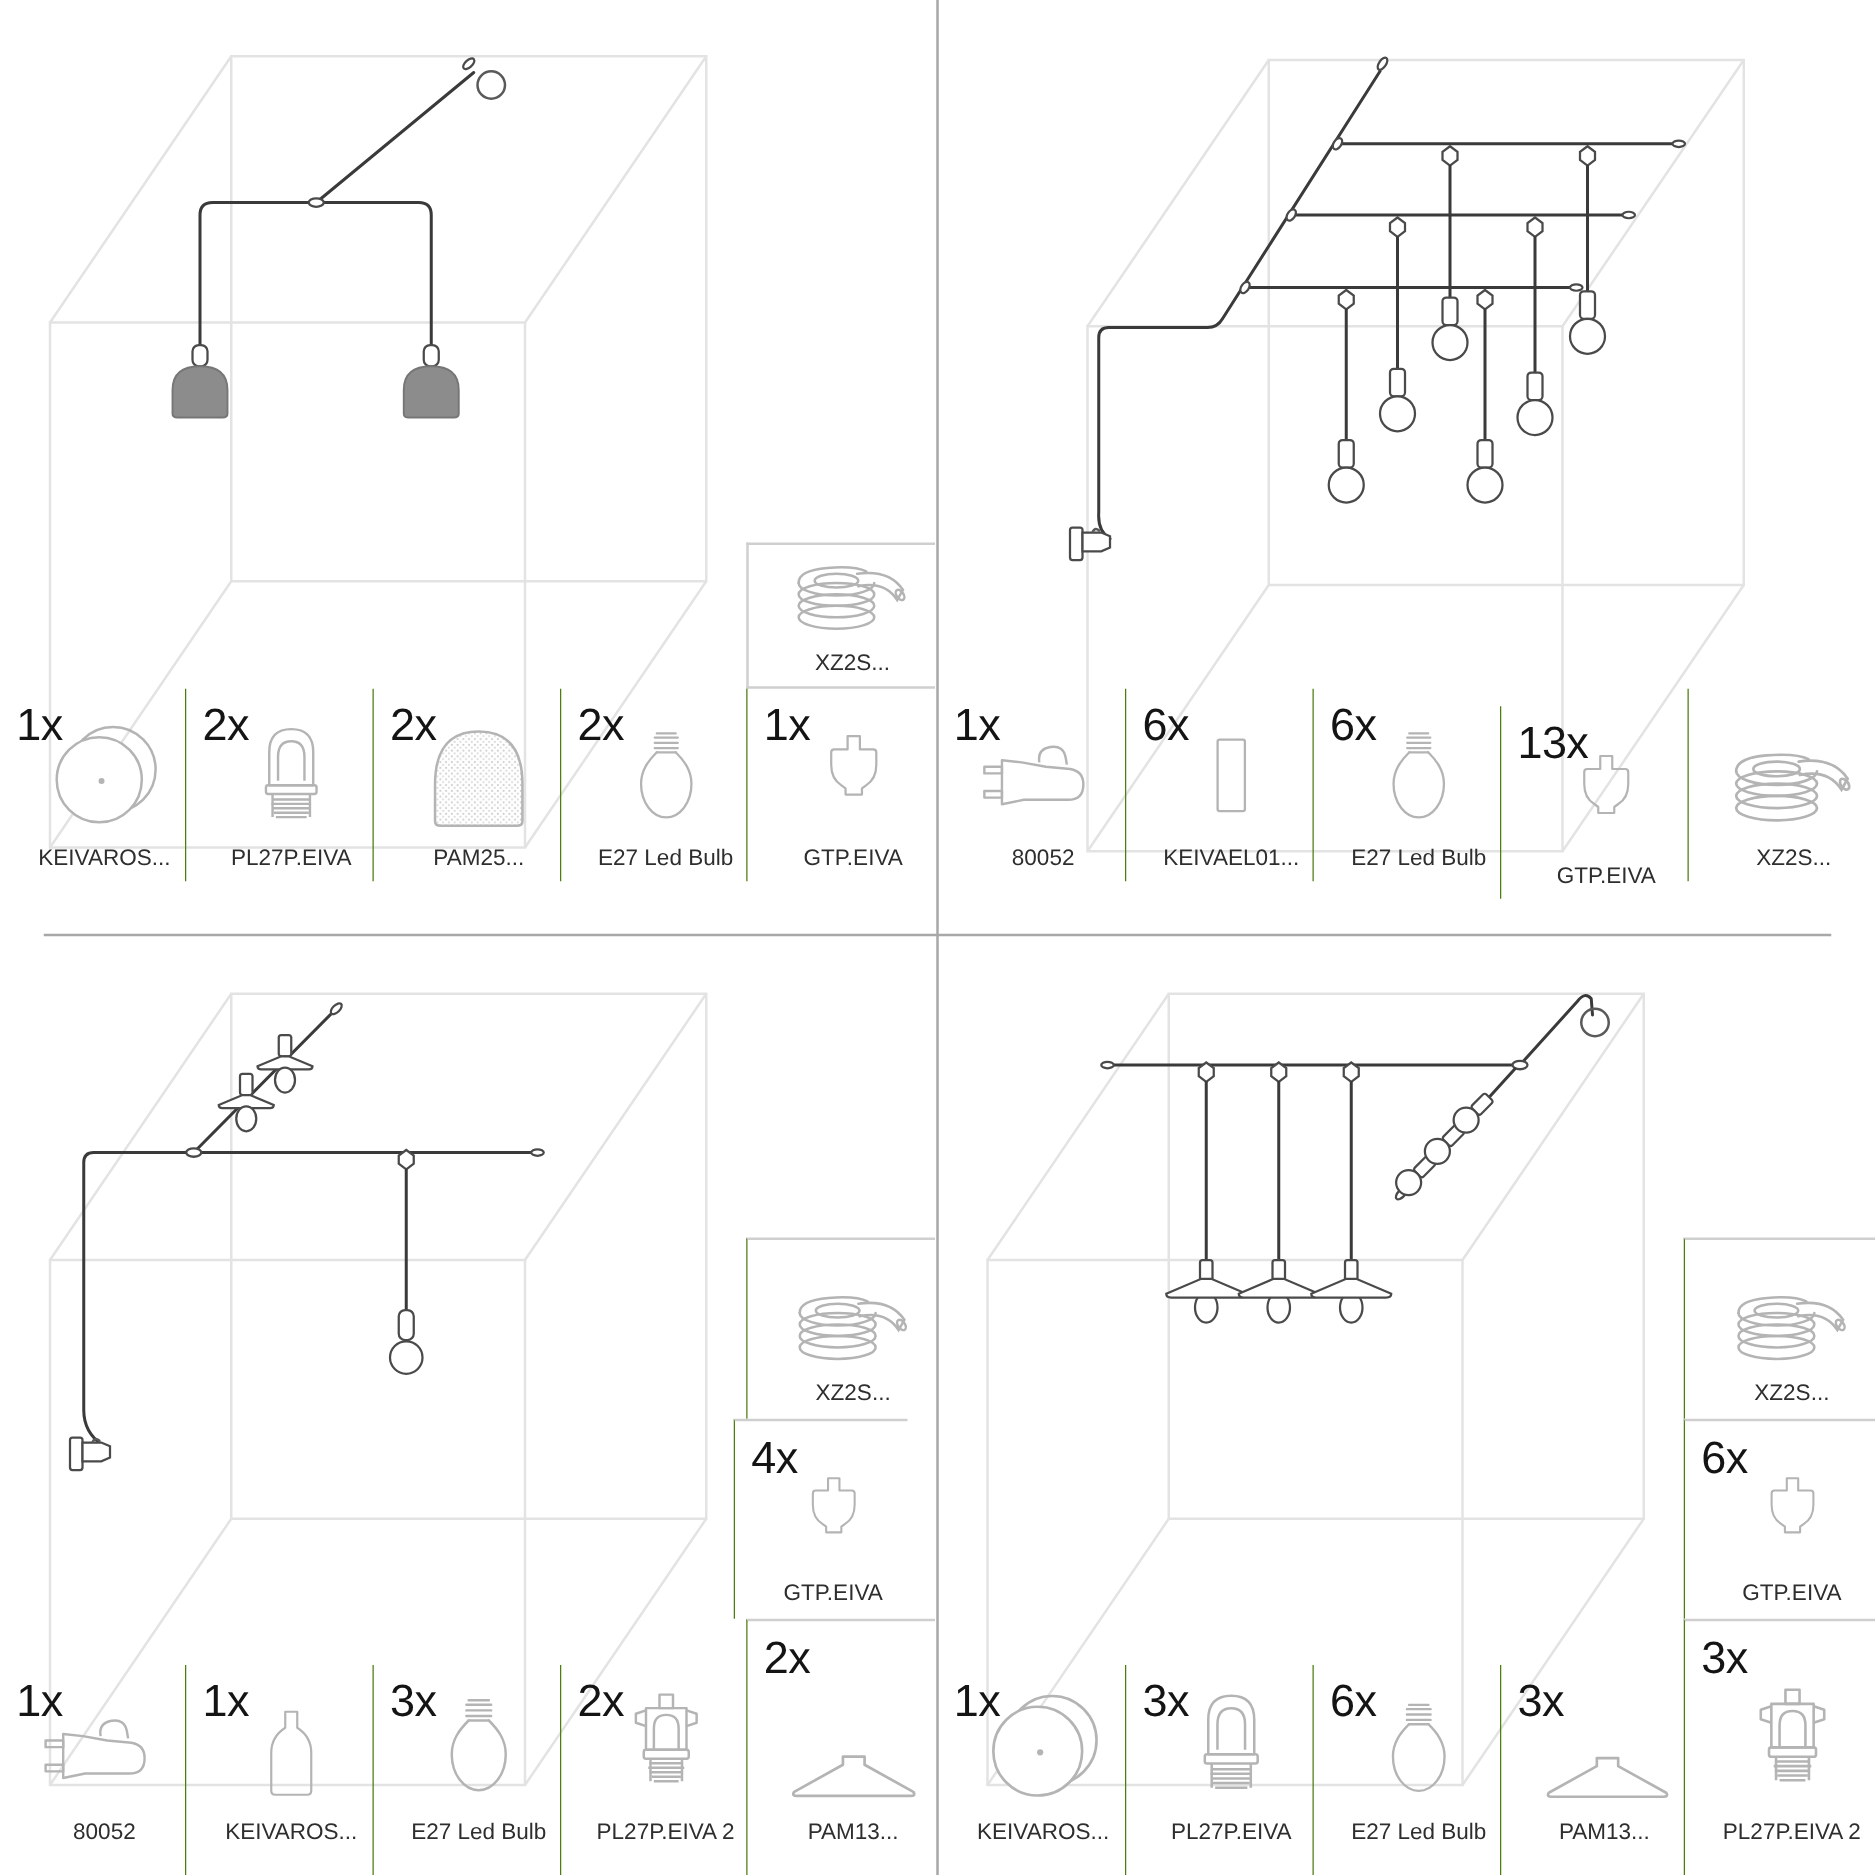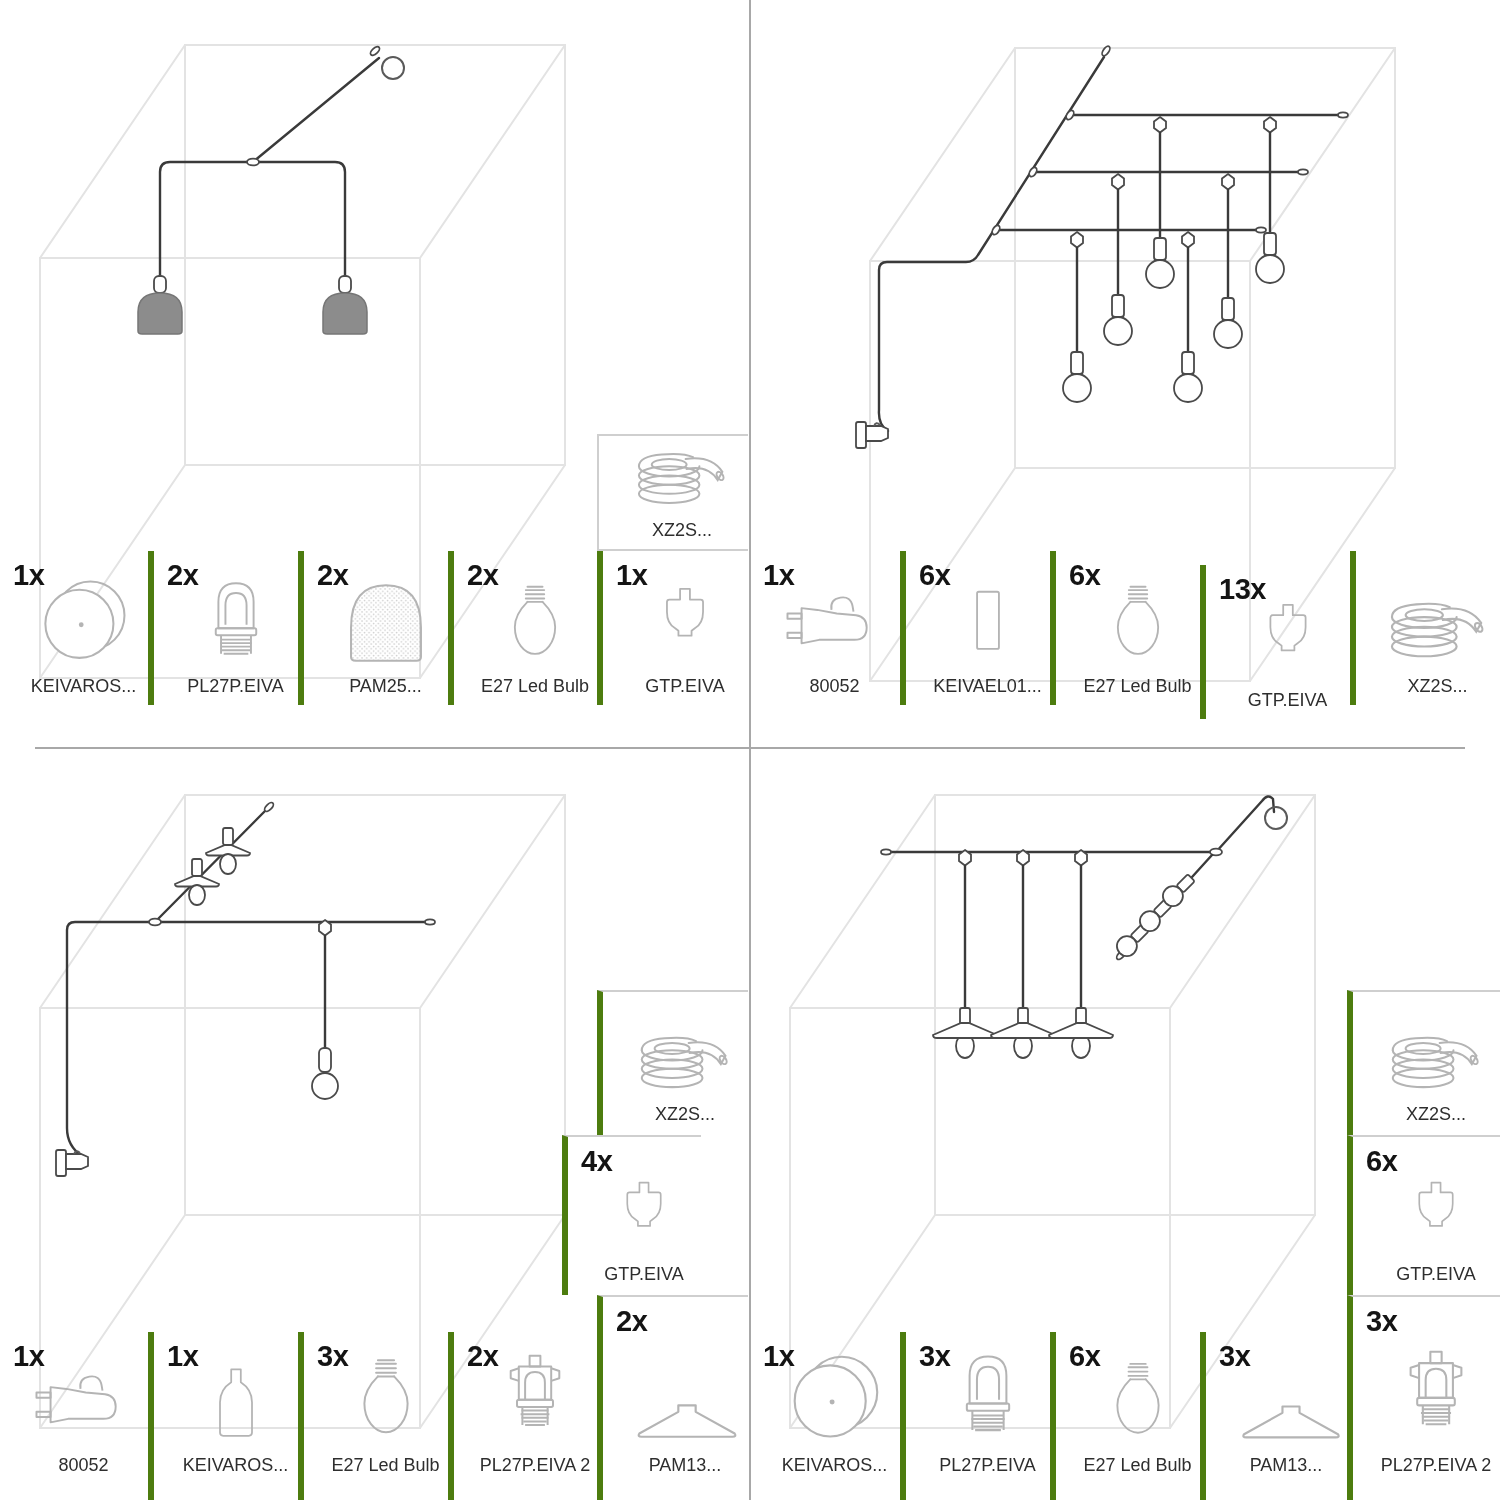--- a/index.html
+++ b/index.html
@@ -1,24 +1,24 @@
 <!DOCTYPE html>
 <html><head>
 <meta charset="utf-8">
 <style>
   html,body{margin:0;padding:0;background:#ffffff;font-family:"Liberation Sans", sans-serif;}
   .canvas{position:relative;width:1500px;height:1500px;background:#ffffff;overflow:hidden;}
   .diagram{position:absolute;}
   .divider-h{position:absolute;left:35px;top:747px;width:1430px;height:2px;background:#a8a8a8;}
   .divider-v{position:absolute;left:749px;top:0px;width:2px;height:1500px;background:#a8a8a8;}
   .cell{position:absolute;box-sizing:border-box;display:flex;flex-direction:column;align-items:center;justify-content:flex-end;padding-bottom:8px;background:transparent;padding-left:19px;}
-  .cell .qty{position:absolute;top:8px;left:13px;font-weight:bold;font-size:29px;color:#141414;letter-spacing:-0.5px;}
+  .cell .qty{position:absolute;top:8px;left:13px;font-weight:normal;font-size:36px;color:#141414;letter-spacing:-0.5px;}
   .cell .ic{margin:0 auto 8px auto;display:block;}
   .cell .code{font-size:18px;color:#2e2e2e;white-space:nowrap;text-align:center;}
-  .bl{border-left:6px solid #4d7c0f;}
+  .bl{border-left:1px solid #4d7c0f;}
   .bt{border-top:2px solid #cfcfcf;}
   .pb24{padding-bottom:24px;}
   .pb10{padding-bottom:10px;}
   svg .cable{stroke:#3a3a3a;stroke-width:2.4;fill:none;stroke-linecap:round;stroke-linejoin:round;}
   svg .cube{stroke:#e3e3e3;stroke-width:2;fill:none;}
   svg .fix{stroke:#4a4a4a;stroke-width:1.8;fill:#ffffff;}
   svg .shade{fill:#8c8c8c;stroke:#767676;stroke-width:1.5;}
   svg .hookc{stroke:#5a5a5a;stroke-width:2;fill:none;}
 </style>
 </head>
@@ -378,21 +378,21 @@
       </svg>
     <div class="code">PL27P.EIVA 2</div>
   </div>
 
   <div class="cell bl bt pb10" style="left:597px;top:990px;width:151px;height:145px">
     <svg class="ic" width="112" height="88">
         <use href="#cable-coil-icon" width="112" height="92"></use>
       </svg>
     <div class="code">XZ2S...</div>
   </div>
-  <div class="cell bl bt pb10" style="left:562px;top:1135px;width:139px;height:160px">
+  <div class="cell bl bt pb10" style="left:587px;top:1135px;width:139px;height:160px">
     <span class="qty">4x</span>
     <svg class="ic" width="76" height="80">
         <use href="#ceiling-hook-icon" width="76" height="80"></use>
       </svg>
     <div class="code">GTP.EIVA</div>
   </div>
   <div class="cell bl bt pb24" style="left:597px;top:1295px;width:151px;height:205px">
     <span class="qty">2x</span>
     <svg class="ic" width="130" height="66">
         <use href="#saucer-shade-icon" width="130" height="66"></use>

